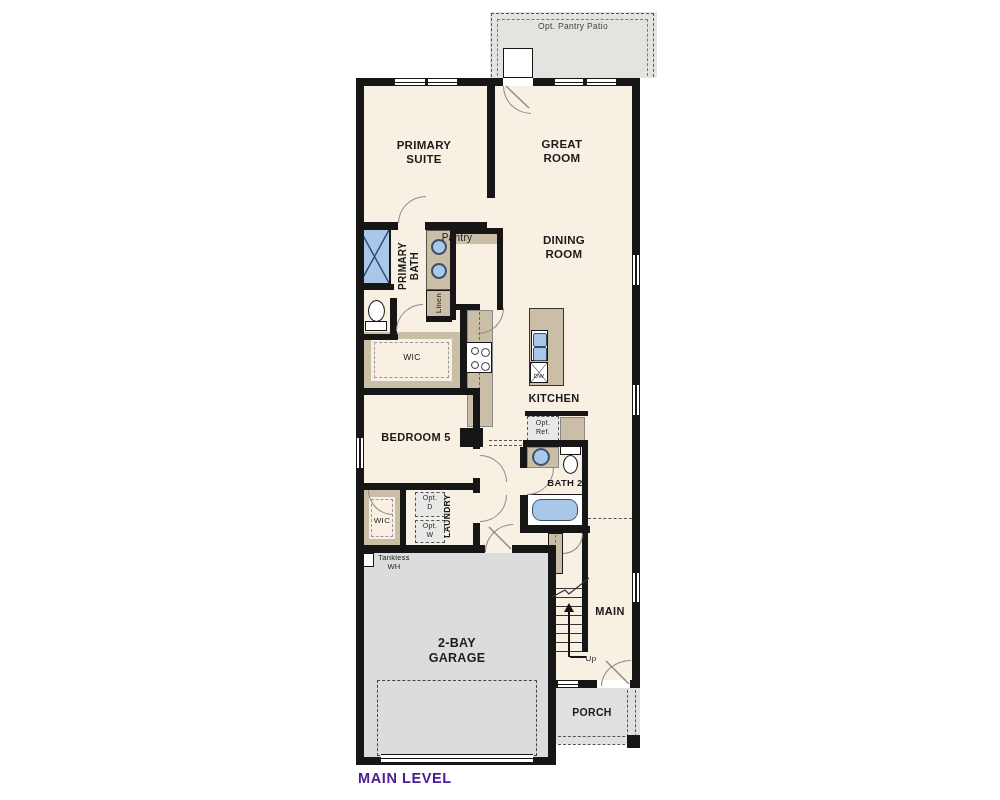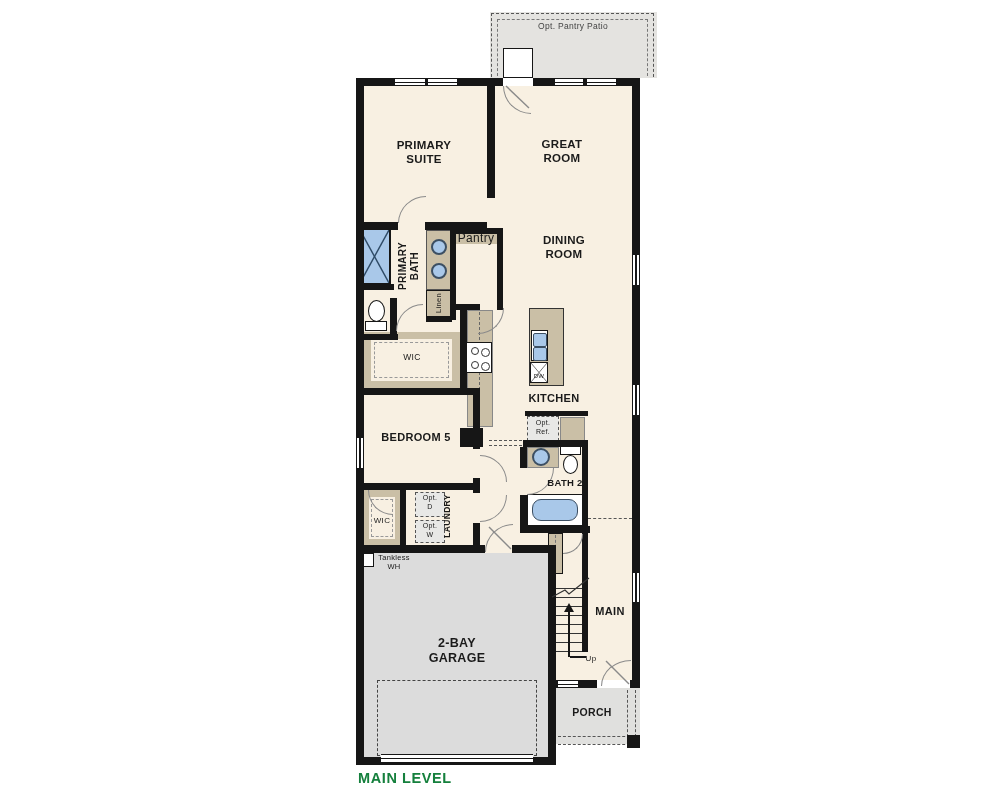--- a/index.html
+++ b/index.html
@@ -186,21 +186,21 @@
   </svg>
 
   <div class="lb" style="left:424px;top:152px;font-size:11.5px;">PRIMARY
 SUITE</div>
   <div class="lb" style="left:562px;top:151px;font-size:11.5px;">GREAT
 ROOM</div>
   <div class="lb" style="left:564px;top:247px;font-size:11.5px;">DINING
 ROOM</div>
   <div class="lb v" style="left:409px;top:266px;font-size:10px;">PRIMARY
 BATH</div>
-  <div class="lb n" style="left:476px;top:238px;font-size:12px;">Pantry</div>
+  <div class="lb n" style="left:457px;top:238px;font-size:10px;">Pantry</div>
   <div class="lb n v" style="left:439px;top:303px;font-size:7.5px;">Linen</div>
   <div class="lb n" style="left:412px;top:357px;font-size:8.5px;">WIC</div>
   <div class="lb" style="left:554px;top:399px;font-size:11px;">KITCHEN</div>
   <div class="lb" style="left:416px;top:438px;font-size:11px;">BEDROOM 5</div>
   <div class="lb n" style="left:543px;top:428px;font-size:7px;">Opt.
 Ref.</div>
   <div class="lb" style="left:565px;top:483px;font-size:9.5px;">BATH 2</div>
   <div class="lb n" style="left:382px;top:521px;font-size:8px;">WIC</div>
   <div class="lb v" style="left:447px;top:516px;font-size:8.5px;">LAUNDRY</div>
   <div class="lb n" style="left:430px;top:503px;font-size:7px;">Opt.
@@ -208,15 +208,15 @@
   <div class="lb n" style="left:430px;top:531px;font-size:7px;">Opt.
 W</div>
   <div class="lb n" style="left:394px;top:562px;font-size:7.5px;">Tankless
 WH</div>
   <div class="lb" style="left:457px;top:651px;font-size:12.5px;">2-BAY
 GARAGE</div>
   <div class="lb" style="left:610px;top:612px;font-size:11px;">MAIN</div>
   <div class="lb n" style="left:591px;top:659px;font-size:8px;text-align:center;">Up</div>
   <div class="lb" style="left:592px;top:712px;font-size:10.5px;">PORCH</div>
   <div class="lb n" style="left:539px;top:377px;font-size:6px;">DW</div>
-  <div class="abs" style="left:358px;top:770px;font-size:14.5px;font-weight:bold;letter-spacing:.6px;color:#15803d;">MAIN LEVEL</div>
+  <div class="abs" style="left:358px;top:770px;font-size:14.5px;font-weight:bold;letter-spacing:.6px;color:#4c1d95;">MAIN LEVEL</div>
 
 </div>
 
 </body></html>

